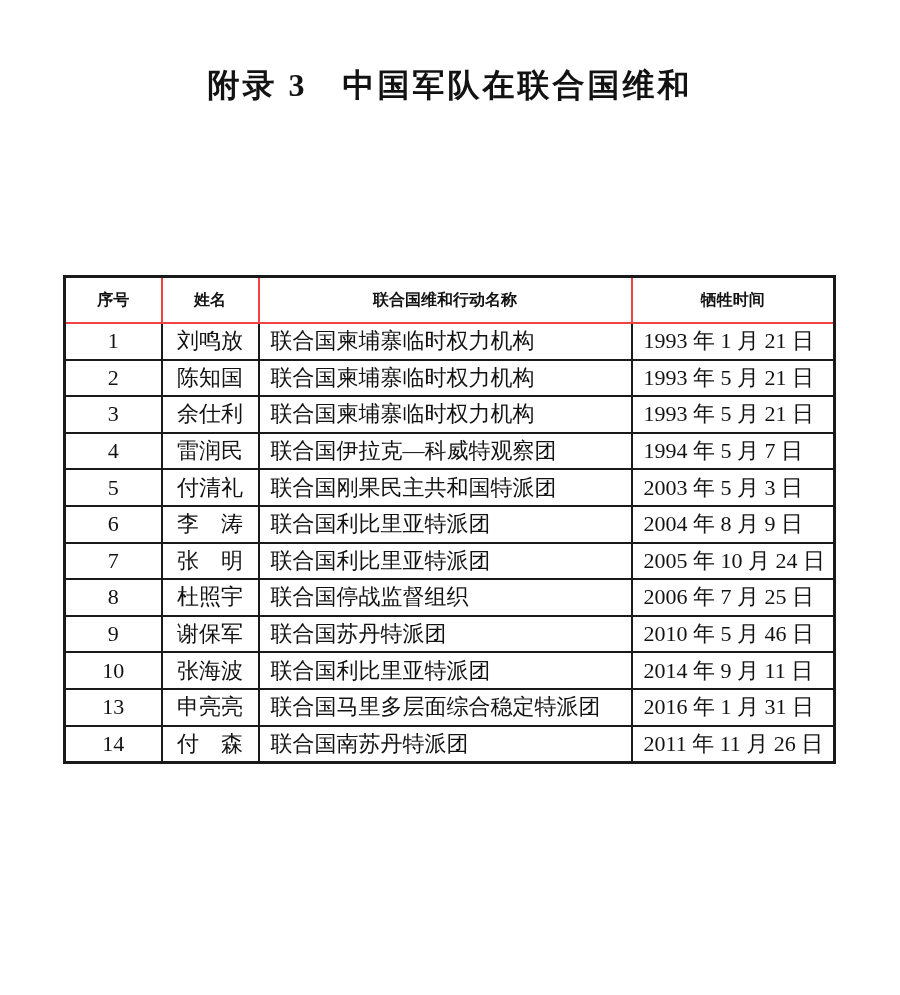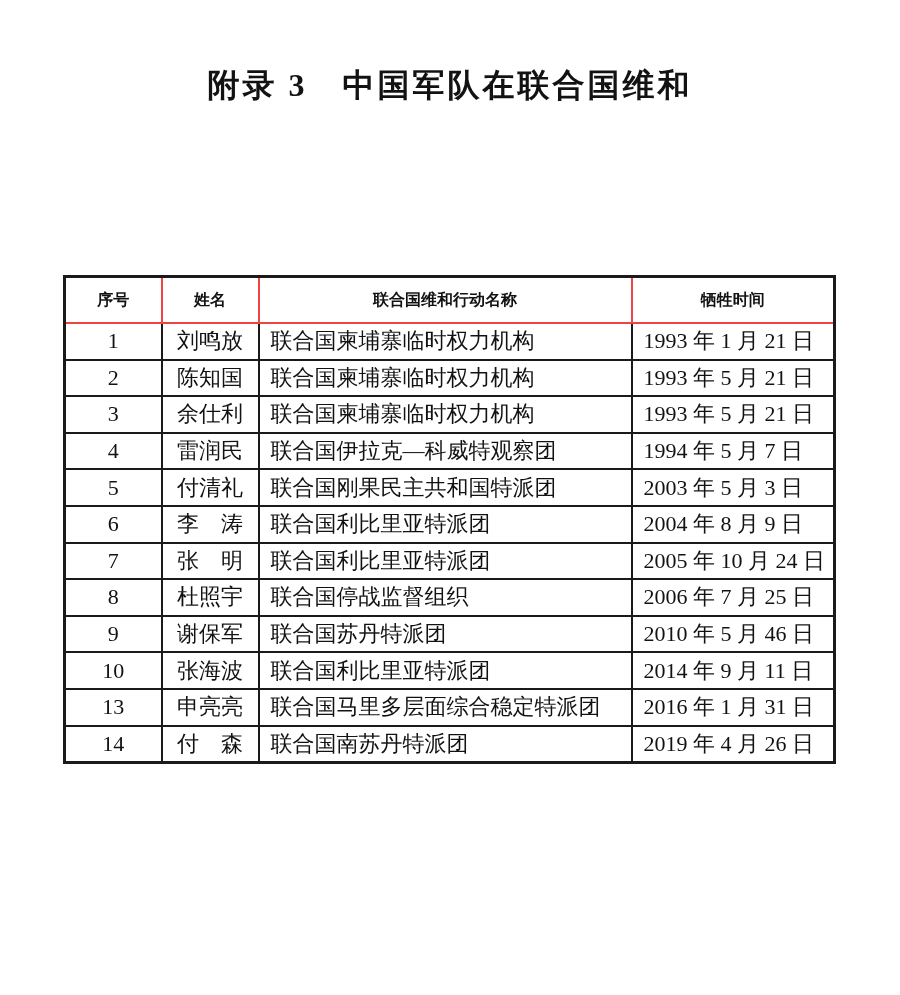--- a/index.html
+++ b/index.html
@@ -169,18 +169,18 @@
         <tr>
           <td class="col-index">13</td>
           <td class="col-name">申亮亮</td>
           <td class="col-operation">联合国马里多层面综合稳定特派团</td>
           <td class="col-date">2016 年 1 月 31 日</td>
         </tr>
         <tr>
           <td class="col-index">14</td>
           <td class="col-name">付　森</td>
           <td class="col-operation">联合国南苏丹特派团</td>
-          <td class="col-date">2019 年 4 月 26 日</td>
+          <td class="col-date">2011 年 11 月 26 日</td>
         </tr>
       </tbody>
   </table>
 
 </div>
 
 </body></html>

